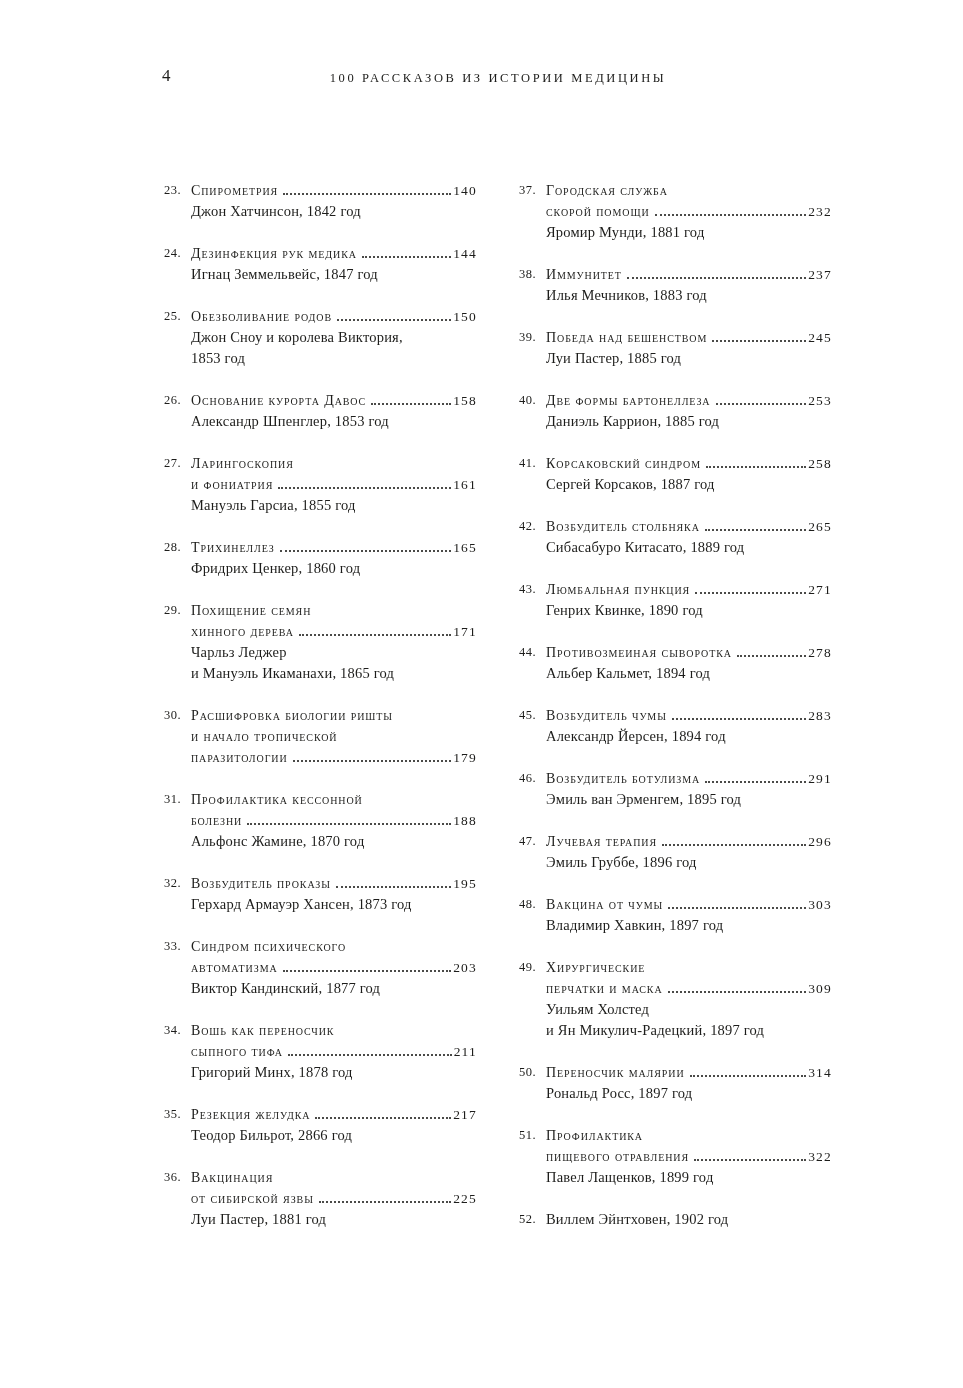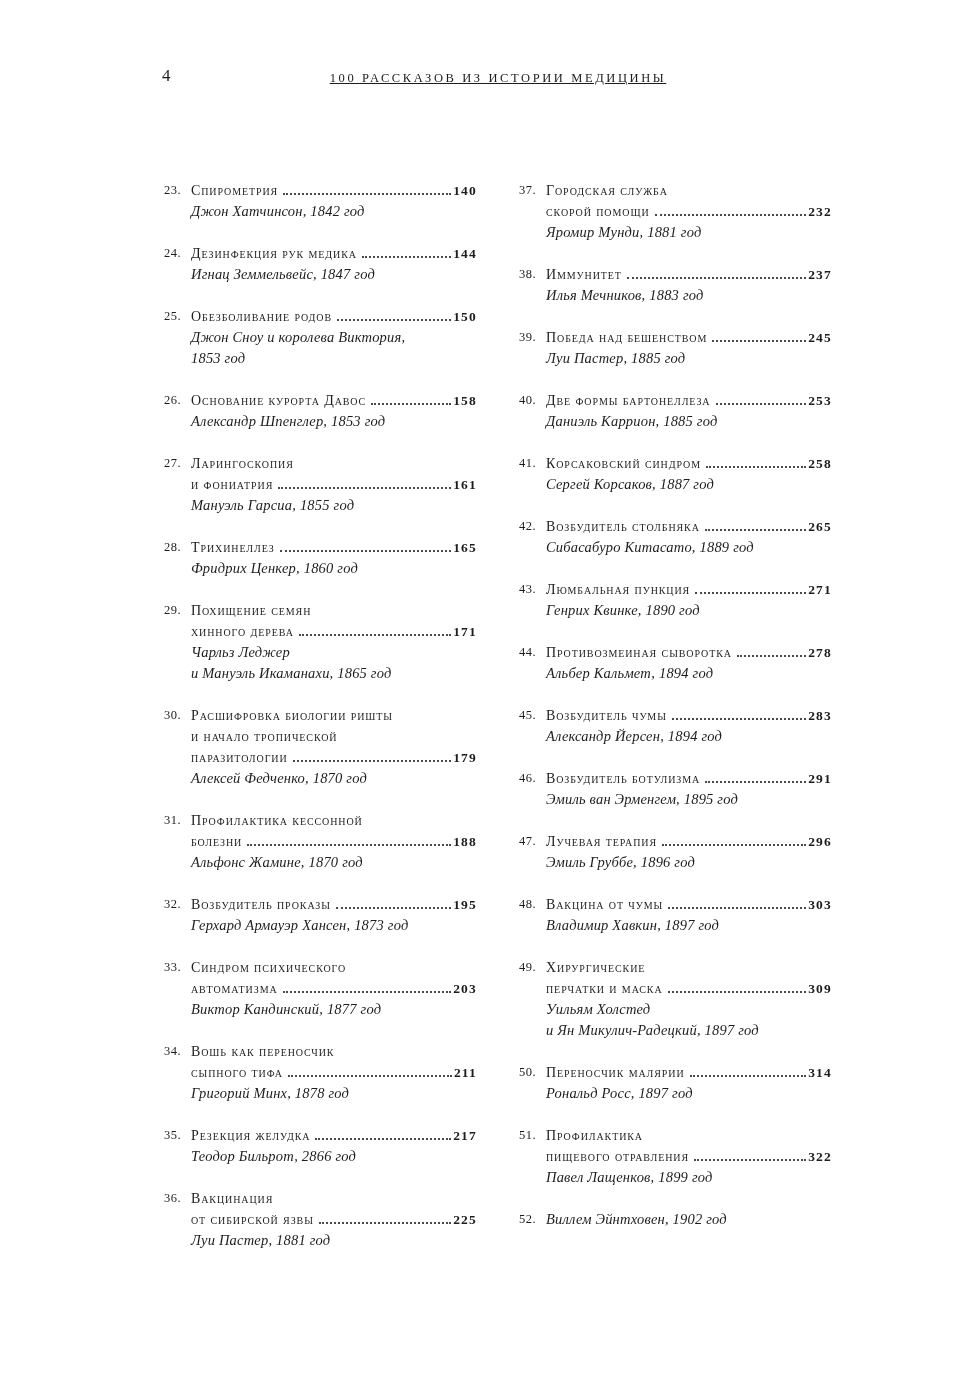--- a/index.html
+++ b/index.html
@@ -25,21 +25,20 @@
     position: absolute; left: -2px; top: 0;
     font-size: 17px; line-height: 20px;
   }
   .head-title {
     text-align: center;
     font-size: 12.5px;
     letter-spacing: 2.6px;
     line-height: 20px;
     padding-top: 2px;
     white-space: nowrap;
-    text-decoration: underline;
   }
   
   .columns {
     display: flex;
     gap: 42px;
     margin-top: 92px;
   }
   .col { flex: 1 1 0; min-width: 0; }
   .entry { display: flex; margin-bottom: 21px; }
   .entry .num {
@@ -59,28 +58,27 @@
   .title-last { display: flex; align-items: baseline; }
   .title-last .t { white-space: nowrap; }
   .leader {
     flex: 1 1 auto;
     min-width: 10px;
     height: 10px;
     margin: 0 2px 0 5px;
     border-bottom: 2px dotted #4a4a48;
   }
   .pg {
-    font-weight: 700;
+    font-weight: 400;
     font-size: 13.5px;
     line-height: 21px;
     letter-spacing: 1.2px;
     white-space: nowrap;
   }
   .author {
-    font-style: italic;
     font-size: 14.5px;
     line-height: 21px;
     letter-spacing: 0.2px;
   }
 </style>
 </head>
 <body>
 
 <div class="content">
   <div class="running-head">
@@ -173,21 +171,20 @@
         <div class="entry">
           <span class="num">30.</span>
           <div class="body">
             <div class="title-line">Расшифровка биологии ришты</div>
             <div class="title-line">и начало тропической</div>
             <div class="title-line title-last">
               <span class="t">паразитологии</span>
               <span class="leader"></span>
               <span class="pg">179</span>
             </div>
-            <div class="author">Алексей Федченко, 1870 год</div>
           </div>
         </div>
         <div class="entry">
           <span class="num">31.</span>
           <div class="body">
             <div class="title-line">Профилактика кессонной</div>
             <div class="title-line title-last">
               <span class="t">болезни</span>
               <span class="leader"></span>
               <span class="pg">188</span>

